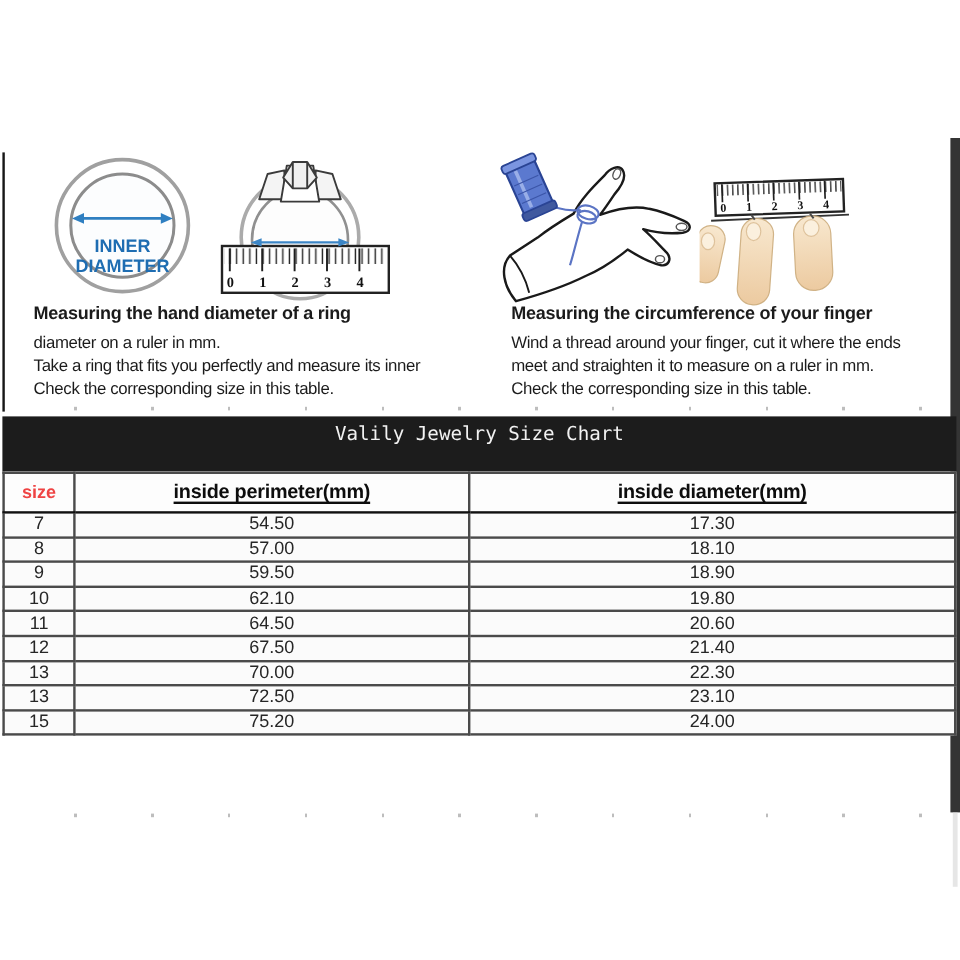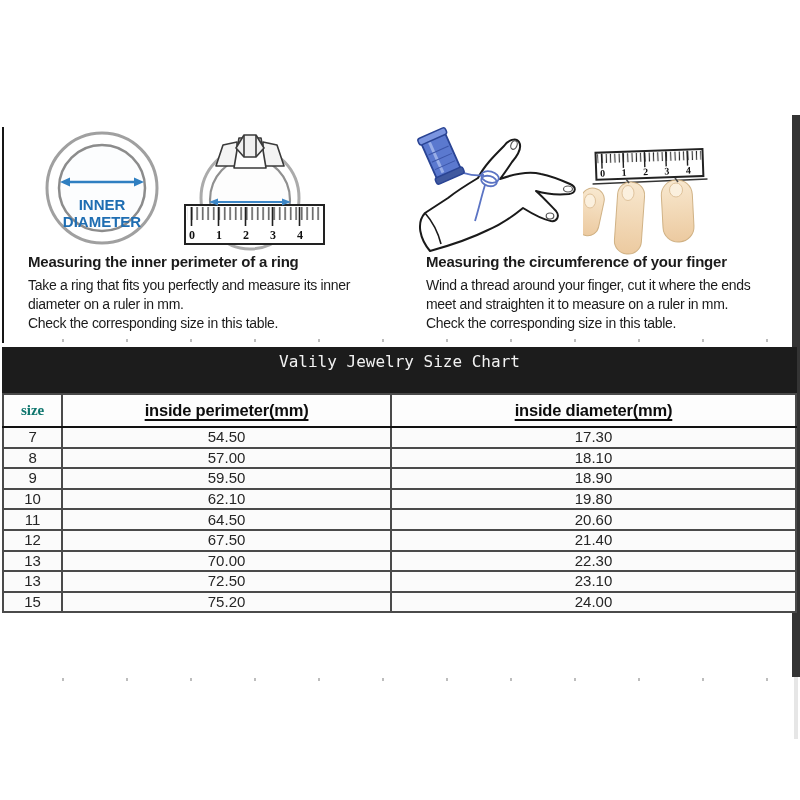--- a/index.html
+++ b/index.html
@@ -32,21 +32,21 @@
   .chart{position:absolute;left:2px;top:347px;width:795px;}
   .banner{height:46px;background:#1c1c1c;color:#f2f2f2;text-align:center;
           font-family:"DejaVu Sans Mono",monospace;}
   .banner-title{font-size:16px;font-weight:normal;padding-top:5px;line-height:20px;}
   .banner-subtitle{font-size:13px;line-height:16px;}
   table.sizes{border-collapse:collapse;table-layout:fixed;width:795px;background:#fbfbfb;
               border:2px solid #111;}
   table.sizes col.c1{width:59px;} table.sizes col.c2{width:328px;} table.sizes col.c3{width:404px;}
   table.sizes th,table.sizes td{border:2px solid #4a4a4a;text-align:center;padding:0;}
   table.sizes thead th{height:31px;border-bottom:2px solid #111;background:#fdfdfd;}
-  th.c-size{font-family:Liberation Serif, serif;font-size:15px;font-weight:bold;color:#0f766e;}
+  th.c-size{font-family:Liberation Sans, sans-serif;font-size:15px;font-weight:bold;color:#ef4444;}
   th.c-peri,th.c-diam{font-size:16.5px;font-weight:bold;color:#0d0d0d;letter-spacing:-0.2px;margin-left:48px;}
   th.c-peri span,th.c-diam span{text-decoration:underline;text-decoration-thickness:2px;text-underline-offset:3px;}
   table.sizes td{height:18.6px;font-size:15px;color:#262626;line-height:18px;}
   td.num{padding-right:24px;}
   .chart-footer{position:absolute;left:2px;top:637px;width:795px;height:38px;background:#1c1c1c;
       color:#ececec;font-family:"DejaVu Sans Mono",monospace;font-size:13px;line-height:19px;
       text-align:center;padding-top:1px;box-sizing:border-box;}
 </style>
 </head>
 <body>
@@ -181,23 +181,23 @@
       <ellipse cx="45" cy="55" rx="6" ry="7.5" fill="#fbf0de" stroke="#d9bb92"></ellipse>
       <ellipse cx="93" cy="52" rx="6.5" ry="7" fill="#fbf0de" stroke="#d9bb92"></ellipse>
     </g>
     <g stroke="#4a4a4a" stroke-width="1.6">
       <line x1="43" y1="41" x2="46" y2="45"></line>
       <line x1="92" y1="40" x2="95" y2="44"></line>
     </g>
   </svg>
 
   <div class="instr instr-left">
-    <h3>Measuring the inner perimeter of a ring</h3>
+    <h3>Measuring the hand diameter of a ring</h3>
+    <div class="ln">diameter on a ruler in mm.</div>
     <div class="ln">Take a ring that fits you perfectly and measure its inner</div>
-    <div class="ln">diameter on a ruler in mm.</div>
     <div class="ln">Check the corresponding size in this table.</div>
   </div>
 
   <div class="instr instr-right">
     <h3>Measuring the circumference of your finger</h3>
     <div class="ln">Wind a thread around your finger, cut it where the ends</div>
     <div class="ln">meet and straighten it to measure on a ruler in mm.</div>
     <div class="ln">Check the corresponding size in this table.</div>
   </div>
 

